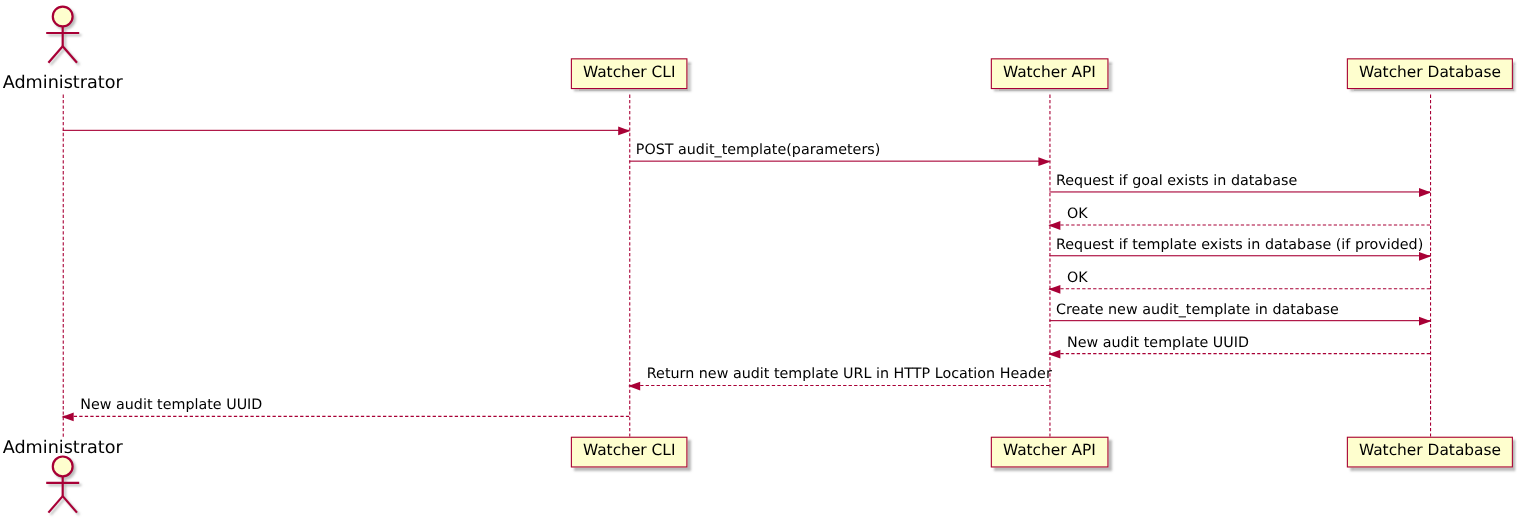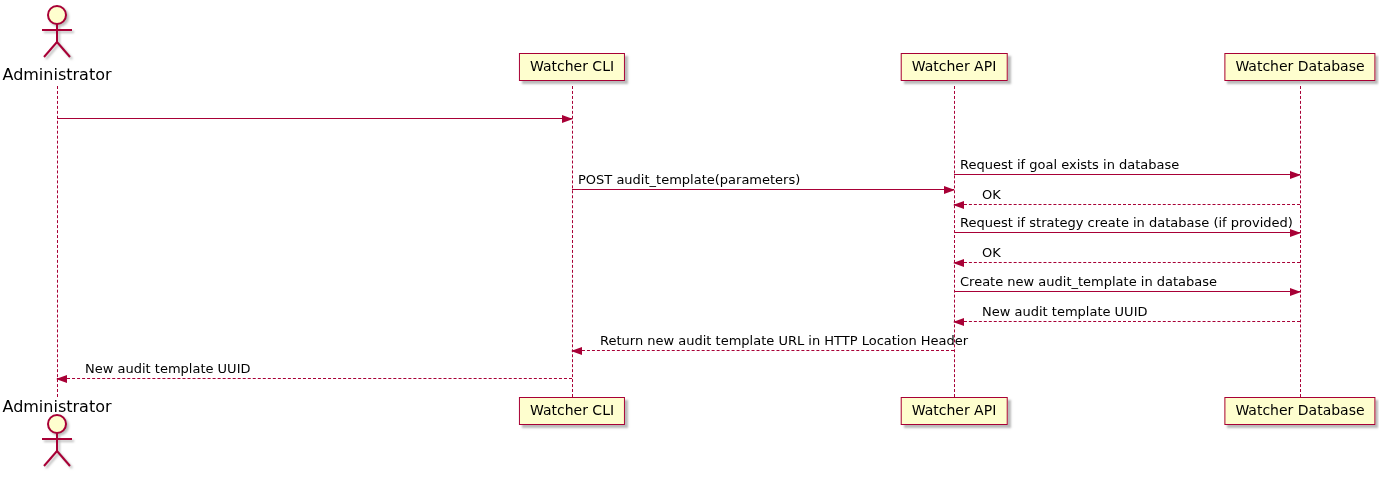--- a/index.html
+++ b/index.html
@@ -49,21 +49,21 @@
     position:absolute;
     height:17px;
   }
   .msg-text{
     position:absolute;
     left:6px;
     bottom:2px;
     font-size:13px;
     white-space:nowrap;
   }
-  .message.reply .msg-text{left:28px;}
+  .message.reply .msg-text{left:16px;}
   .msg-line{
     position:absolute;
     left:0;right:0;bottom:-1px;
     height:0;
     border-bottom:1px solid var(--line);
   }
   .message.reply .msg-line{border-bottom-style:dashed;}
   .arrowhead{
     position:absolute;
     bottom:-5px;
@@ -95,40 +95,40 @@
 
   <div class="participant" style="left:572px;top:53px;">Watcher CLI</div>
   <div class="participant" style="left:954px;top:53px;">Watcher API</div>
   <div class="participant" style="left:1300px;top:53px;">Watcher Database</div>
 
   <div class="message" style="left:57px;top:101px;width:515px;">
     <div class="msg-line"></div>
     <div class="arrowhead right"></div>
   </div>
 
-  <div class="message" style="left:572px;top:129px;width:382px;margin-top:43px;">
+  <div class="message" style="left:572px;top:129px;width:382px;">
     <div class="msg-text">POST audit_template(parameters)</div>
     <div class="msg-line"></div>
     <div class="arrowhead right"></div>
   </div>
 
   <div class="message" style="left:954px;top:157px;width:346px;text-decoration:underline;">
     <div class="msg-text">Request if goal exists in database</div>
     <div class="msg-line"></div>
     <div class="arrowhead right"></div>
   </div>
 
   <div class="message reply" style="left:954px;top:187px;width:346px;">
     <div class="msg-text">OK</div>
     <div class="msg-line"></div>
     <div class="arrowhead left"></div>
   </div>
 
   <div class="message" style="left:954px;top:215px;width:346px;">
-    <div class="msg-text">Request if strategy create in database (if provided)</div>
+    <div class="msg-text">Request if template exists in database (if provided)</div>
     <div class="msg-line"></div>
     <div class="arrowhead right"></div>
   </div>
 
   <div class="message reply" style="left:954px;top:245px;width:346px;">
     <div class="msg-text">OK</div>
     <div class="msg-line"></div>
     <div class="arrowhead left"></div>
   </div>
 

